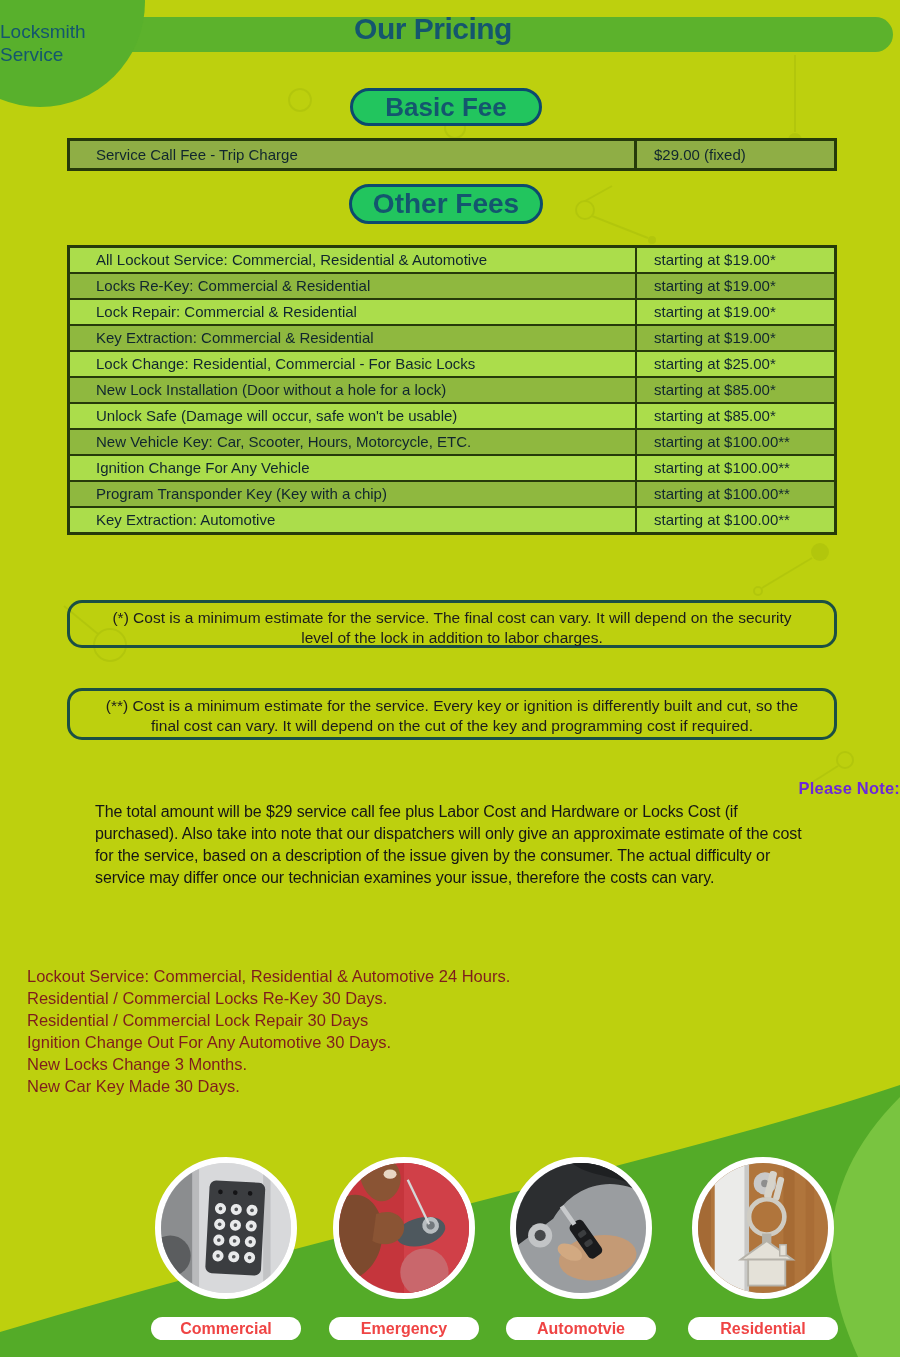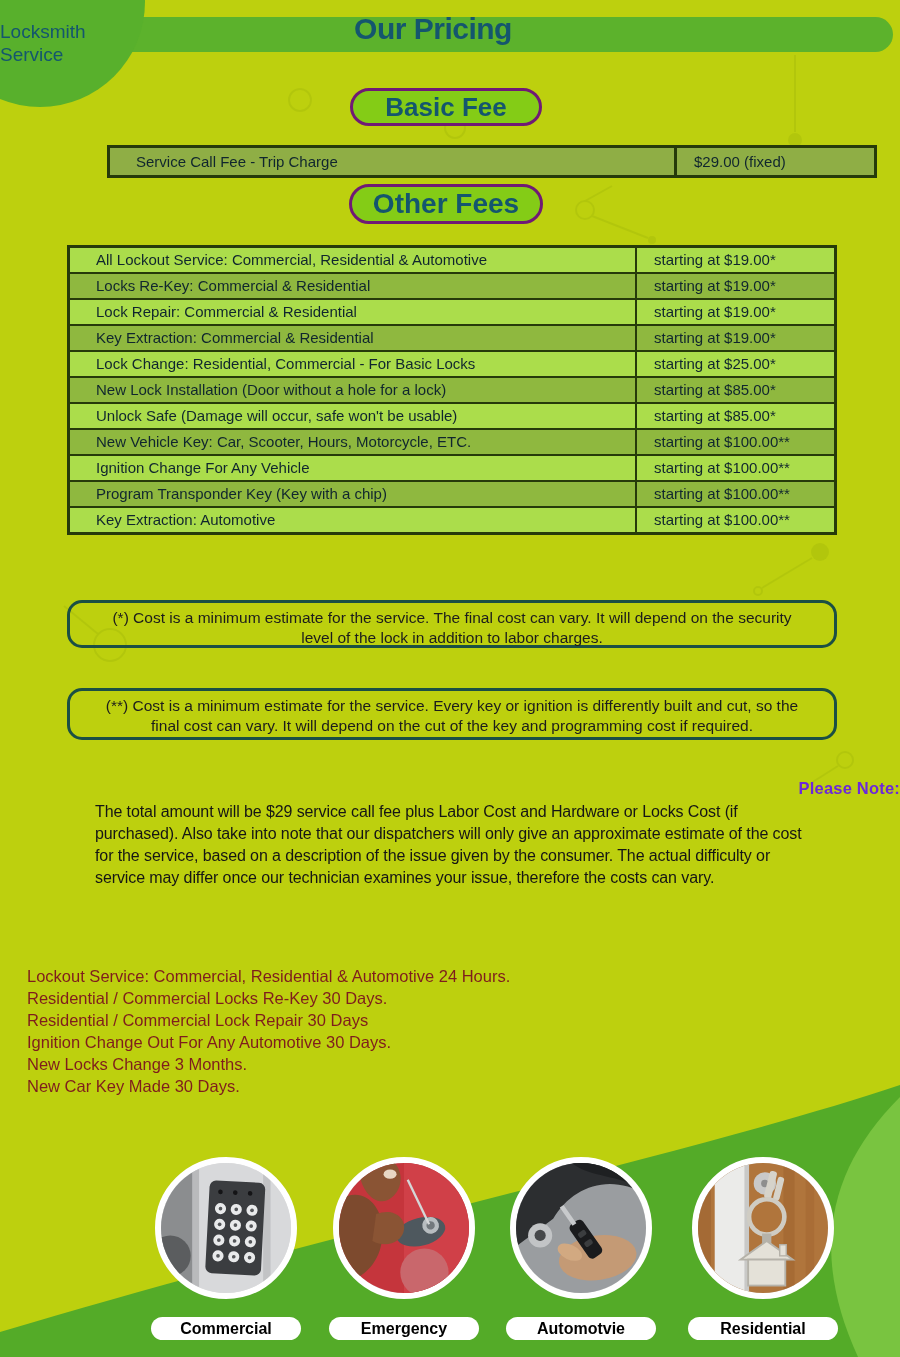--- a/index.html
+++ b/index.html
@@ -6,27 +6,27 @@
   body{font-family:"Liberation Sans",sans-serif;background:#888;}
   #page{position:relative;width:900px;height:1357px;margin:0 auto;background:#bdd00e;overflow:hidden;}
 
   
   .band{position:absolute;top:17px;left:0;width:893px;height:35px;background:#5cb22c;border-radius:0 18px 18px 0;}
   .logo-circle{position:absolute;left:-65px;top:-103px;width:210px;height:210px;border-radius:50%;background:#58b02c;}
   .logo-text{position:absolute;left:0;top:20px;width:118px;text-align:left;font-weight:normal;font-size:19px;line-height:23px;color:#14566e;}
   .page-title{position:absolute;left:0;top:12px;width:866px;text-align:center;font-weight:bold;font-size:30px;letter-spacing:-0.5px;color:#14566e;}
 
   
-  .pill-heading{position:absolute;background:#84cc16;border:3px solid #701a75;border-radius:20px;color:#14566e;font-weight:bold;text-align:center;box-sizing:border-box;}
+  .pill-heading{position:absolute;background:#22c55e;border:3px solid #0c4a6e;border-radius:20px;color:#14566e;font-weight:bold;text-align:center;box-sizing:border-box;}
   #basic-pill{left:350px;top:88px;width:192px;height:38px;font-size:26px;line-height:32px;}
   #other-pill{left:349px;top:184px;width:194px;height:40px;font-size:28px;line-height:34px;}
 
   
   .fee-table{position:absolute;left:67px;width:770px;box-sizing:border-box;border:3px solid #263a0a;}
-  #basic-table{top:145px;margin-left:40px;}
+  #basic-table{top:138px;}
   #fees-table{top:245px;}
   .fee-row{display:flex;height:24px;background:#abdd4b;}
   .fee-row + .fee-row{border-top:2px solid #263a0a;}
   .fee-row:nth-child(even){background:#8fb83f;}
   #basic-table .fee-row{height:27px;background:#8fae45;}
   .fee-label{flex:1;padding-left:26px;font-size:15px;line-height:24px;color:#10262e;white-space:nowrap;overflow:hidden;}
   .fee-price{flex:0 0 180px;border-left:2px solid #263a0a;padding-left:17px;font-size:15px;line-height:24px;color:#10262e;white-space:nowrap;}
   #basic-table .fee-label,#basic-table .fee-price{line-height:27px;}
   #basic-table .fee-price{border-left-width:3px;}
 
@@ -38,21 +38,21 @@
   
   .red-heading{position:absolute;left:0;width:900px;text-align:right;font-weight:bold;font-size:16.5px;color:#6d28d9;letter-spacing:0.2px;}
   #pn-heading{top:779px;}
   #wr-heading{top:943px;}
   .center-par{position:absolute;left:95px;top:801px;width:710px;text-align:left;font-size:16px;line-height:22px;color:#151515;letter-spacing:-0.1px;}
   .warranty-list{position:absolute;left:0;top:965px;width:900px;font-size:16.5px;line-height:22px;color:#7f1d1d;margin-left:27px;}
 
   
   .cat-circle{position:absolute;top:1157px;width:142px;height:142px;box-sizing:border-box;border:6px solid #fff;border-radius:50%;overflow:hidden;background:#ddd;}
   .cat-circle svg{display:block;width:100%;height:100%;}
-  .cat-pill{position:absolute;top:1317px;width:150px;height:23px;background:#fff;border-radius:12px;text-align:center;font-size:16px;line-height:23px;font-weight:600;color:#000000;}
+  .cat-pill{position:absolute;top:1317px;width:150px;height:23px;background:#fff;border-radius:12px;text-align:center;font-size:16px;line-height:23px;font-weight:600;color:#ef4444;}
   #cat1{left:155px;} #cat2{left:333px;} #cat3{left:510px;} #cat4{left:692px;}
   #lbl1{left:151px;} #lbl2{left:329px;} #lbl3{left:506px;} #lbl4{left:688px;}
 
   .abs-svg{position:absolute;pointer-events:none;}
 </style>
 </head>
 <body>
 
 <div id="page">
 

